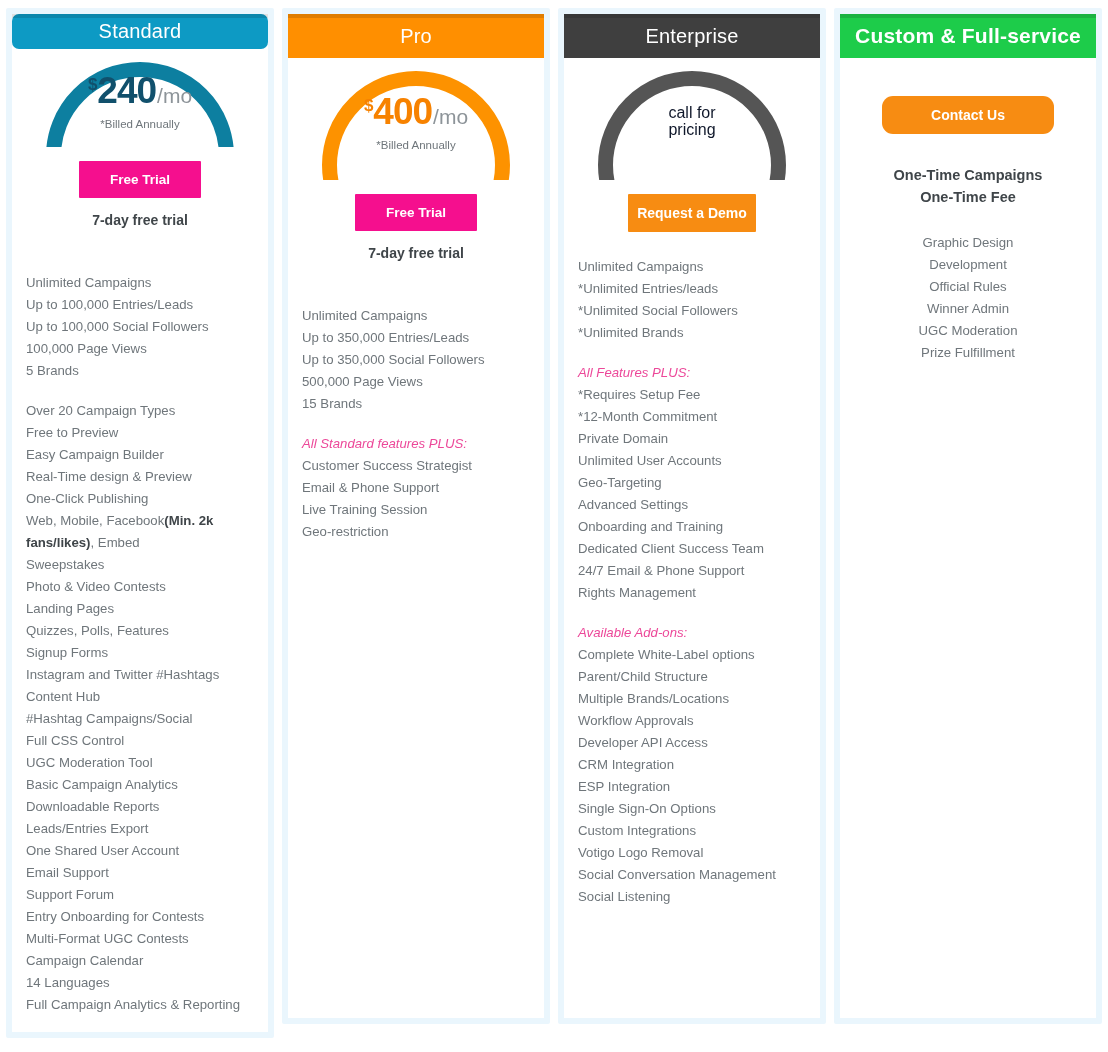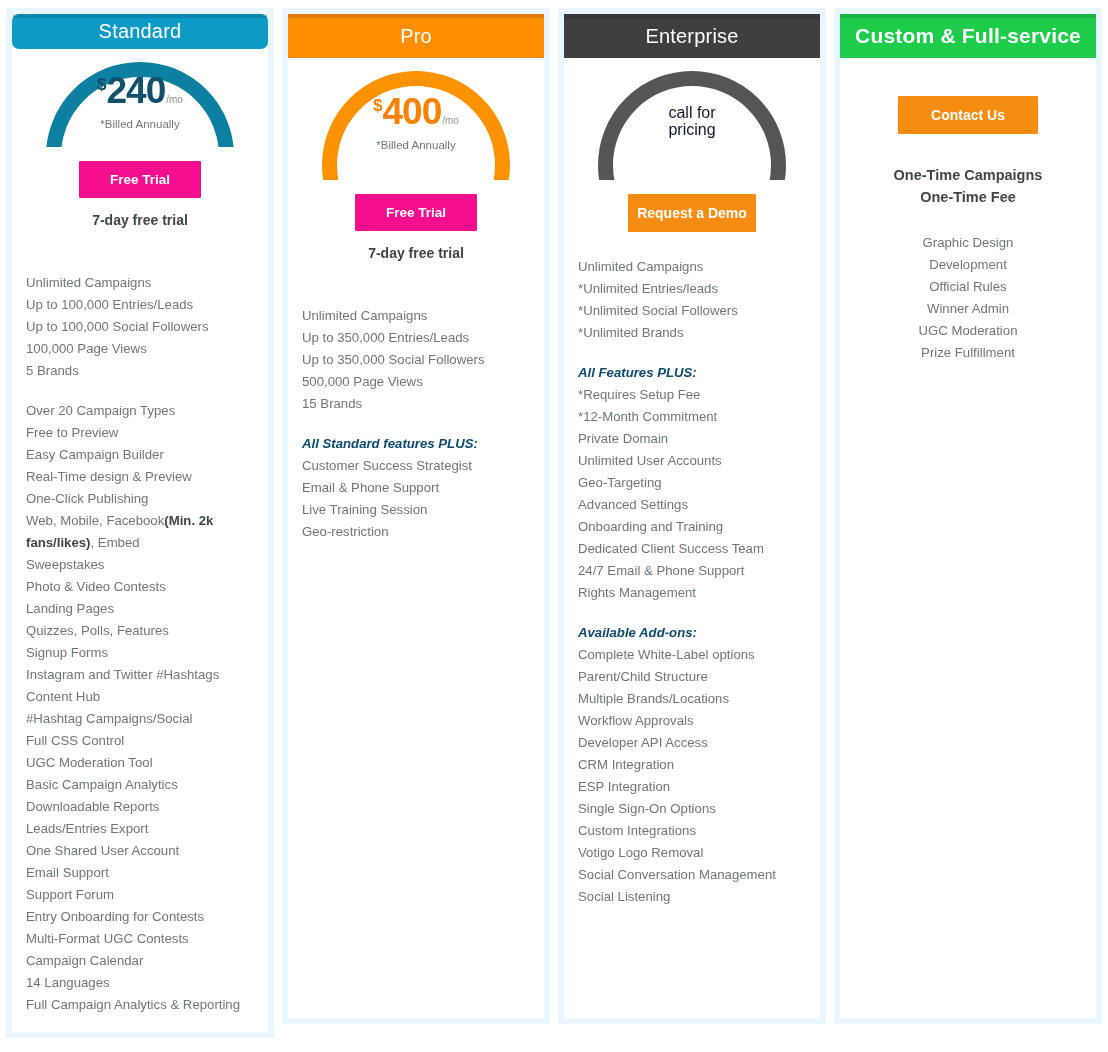--- a/index.html
+++ b/index.html
@@ -93,21 +93,21 @@
     font-weight: 700;
     align-self: flex-start;
     margin-top: 4px;
   }
   .amount {
     font-size: 37px;
     font-weight: 700;
     letter-spacing: -1px;
   }
   .per {
-    font-size: 10px;
+    font-size: 21px;
     color: #8d9499;
     margin-left: 1px;
   }
   .c-standard-txt { color: #11506c; }
   .c-pro-txt { color: #f78200; }
   .billed {
     margin-top: 9px;
     font-size: 11.5px;
     color: #6f767b;
   }
@@ -128,21 +128,21 @@
     font-size: 13.5px;
     cursor: pointer;
     font-family: "Liberation Sans", sans-serif;
     padding: 11px 0;
     width: 122px;
     text-align: center;
     border-radius: 1px;
   }
   .cta-btn.b-pink   { background: #f50f8e; }
   .cta-btn.b-orange { background: #f78c12; width: 128px; font-size: 14px; }
-  .cta-btn.b-orange-c { background: #f78c12; width: 140px; font-size: 14px; }
+  .cta-btn.b-orange-c { background: #f78c12; width: 172px; font-size: 14px; border-radius: 11px; }
   .cta-sub {
     text-align: center;
     font-weight: 700;
     font-size: 14px;
     color: #3f4549;
     margin-top: 14px;
   }
 
   
   .features {
@@ -150,23 +150,23 @@
     color: #6f767b;
     font-size: 13.2px;
     line-height: 22px;
   }
   .features.pad-top-lg { padding-top: 44px; }
   .features.pad-top-md { padding-top: 24px; }
   .features.centered { text-align: center; }
   .feat { }
   .feat.spacer { height: 18px; }
   .feat.head {
-    font-weight: 700;
+    font-weight: 400;
     font-style: italic;
-    color: #0c4a6e;
+    color: #ec4899;
   }
   .feat.bold-tail b { color: #3f4549; }
   .custom-title {
     text-align: center;
     font-weight: 700;
     font-size: 14.5px;
     color: #3f4549;
     line-height: 22px;
   }
 </style>

